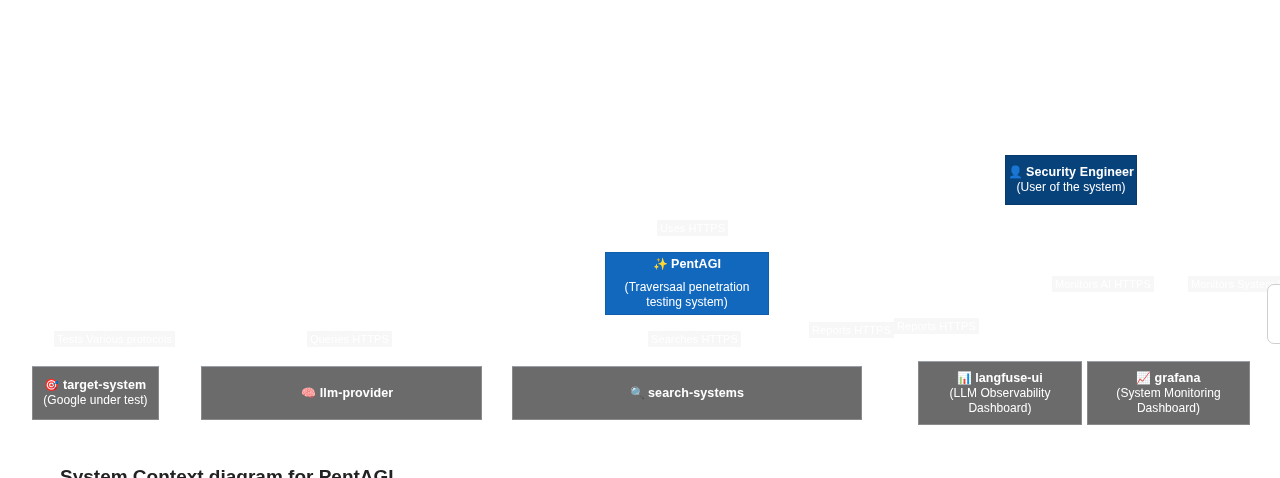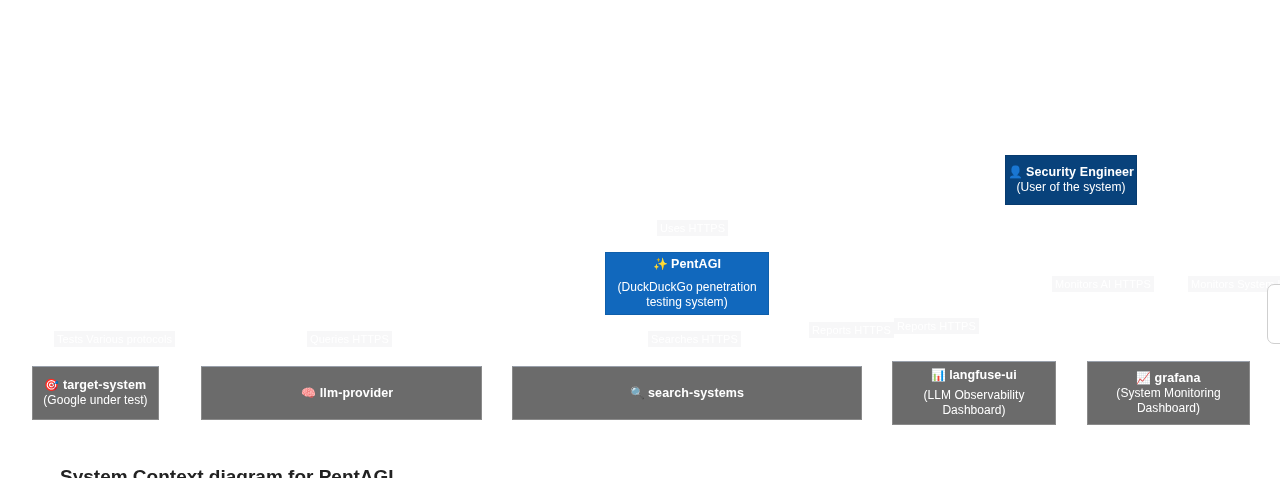--- a/index.html
+++ b/index.html
@@ -116,37 +116,37 @@
     <div class="clip-shape" style="left: 1267px; top: 284px; width: 30px; height: 60px;"></div>
     <div class="node n-person" style="left: 1005px; top: 155px; width: 132px; height: 50px;">
       <div class="title"><span class="emoji">👤</span>Security Engineer</div>
       <div class="subtitle">
         <span class="ln">(User of the system)</span>
       </div>
     </div>
     <div class="node n-system" style="left: 605px; top: 252px; width: 164px; height: 63px; gap: 8px;">
       <div class="title"><span class="emoji">✨</span>PentAGI</div>
       <div class="subtitle">
-        <span class="ln">(DuckDuckGo penetration</span>
+        <span class="ln">(Traversaal penetration</span>
         <span class="ln">testing system)</span>
       </div>
     </div>
     <div class="node n-external" style="left: 32px; top: 366px; width: 127px; height: 54px;">
       <div class="title"><span class="emoji">🎯</span>target-system</div>
       <div class="subtitle">
         <span class="ln">(Google under test)</span>
       </div>
     </div>
     <div class="node n-external" style="left: 201px; top: 366px; width: 281px; height: 54px; padding-left: 20px;">
       <div class="title"><span class="emoji">🧠</span>llm-provider</div>
     </div>
     <div class="node n-external" style="left: 512px; top: 366px; width: 350px; height: 54px; text-align: center;">
       <div class="title"><span class="emoji">🔍</span>search-systems</div>
     </div>
-    <div class="node n-external" style="left: 892px; top: 361px; width: 164px; height: 64px; justify-content: space-between;">
+    <div class="node n-external" style="left: 918px; top: 361px; width: 164px; height: 64px;">
       <div class="title"><span class="emoji">📊</span>langfuse-ui</div>
       <div class="subtitle">
         <span class="ln">(LLM Observability</span>
         <span class="ln">Dashboard)</span>
       </div>
     </div>
     <div class="node n-external" style="left: 1087px; top: 361px; width: 163px; height: 64px;">
       <div class="title"><span class="emoji">📈</span>grafana</div>
       <div class="subtitle">
         <span class="ln">(System Monitoring</span>

